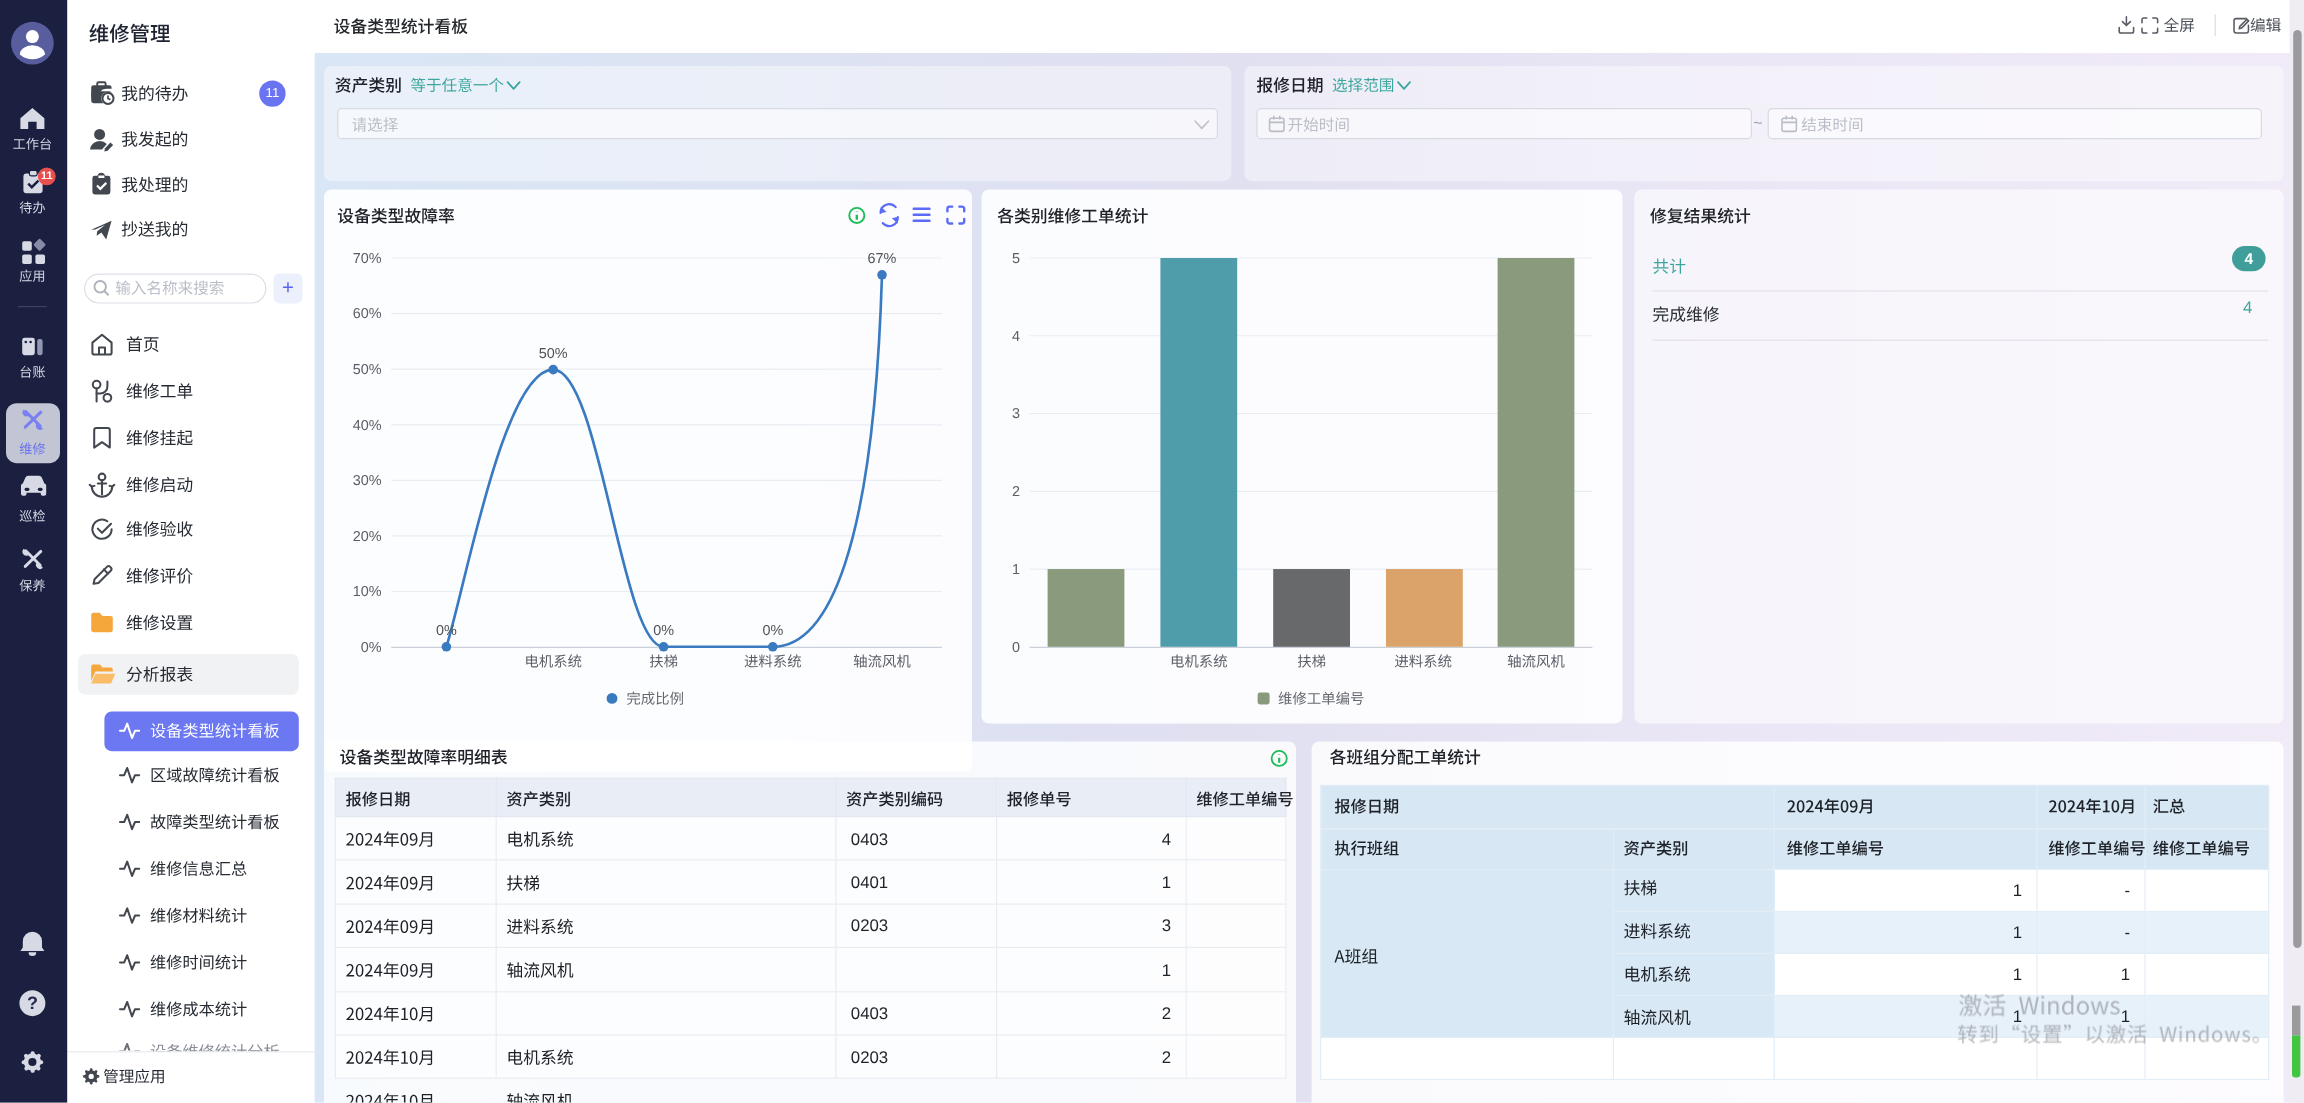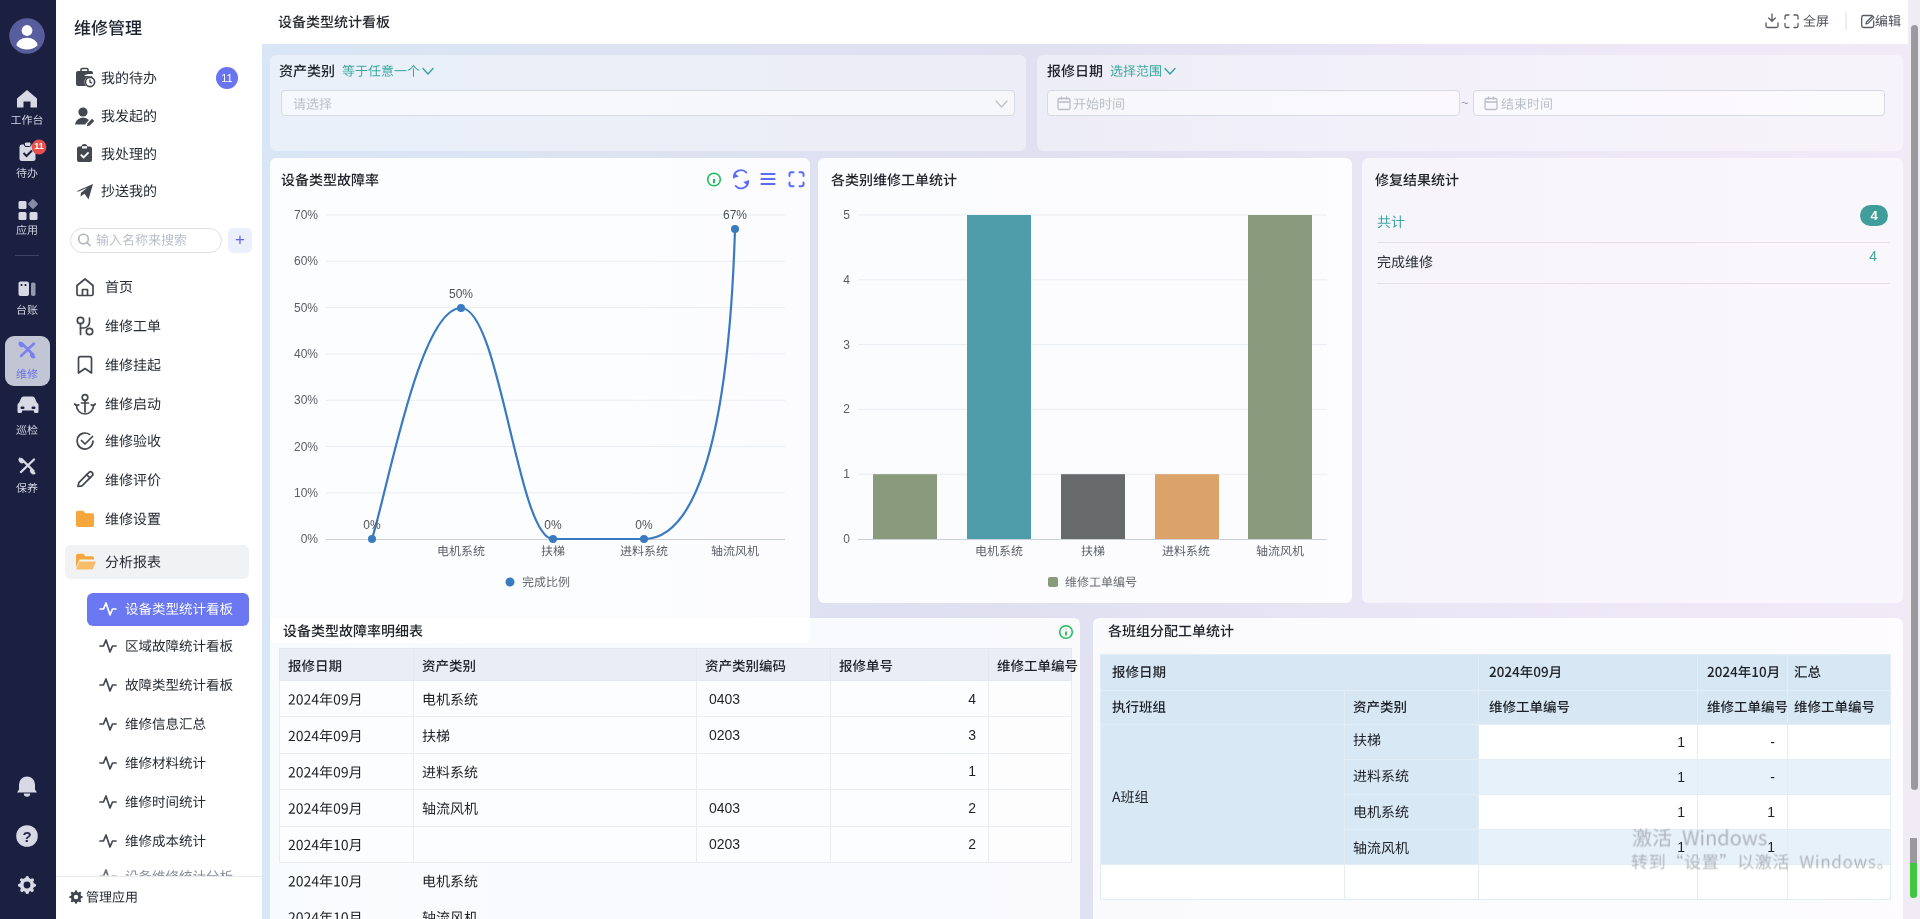--- a/index.html
+++ b/index.html
@@ -378,20 +378,27 @@
             <th></th>
             <th></th>
             <th></th>
             <th></th>
           </tr>
   <tr>
             <td></td>
             <td></td>
             <td>0403</td>
             <td class="num">4</td>
+            <td></td>
+          </tr>
+  <tr>
+            <td></td>
+            <td></td>
+            <td>0401</td>
+            <td class="num">1</td>
             <td></td>
           </tr>
   <tr>
             <td></td>
             <td></td>
             <td>0203</td>
             <td class="num">3</td>
             <td></td>
           </tr>
   <tr>

